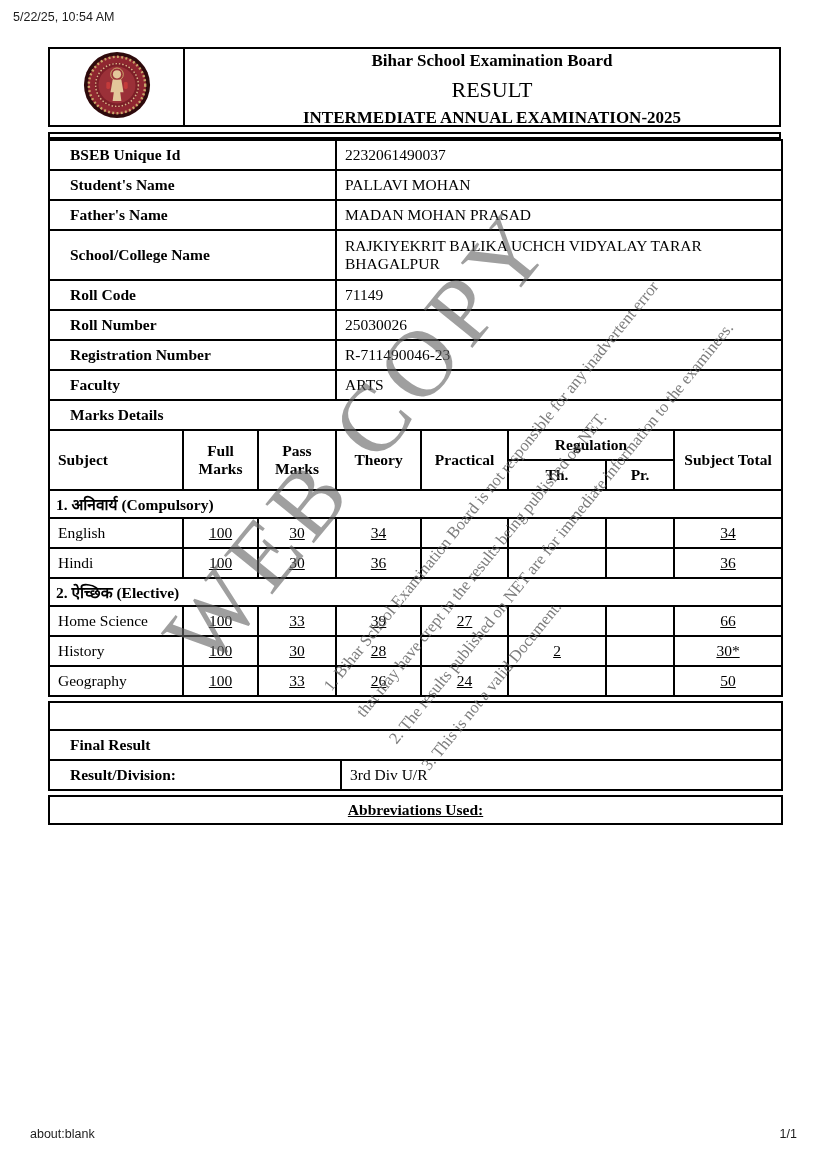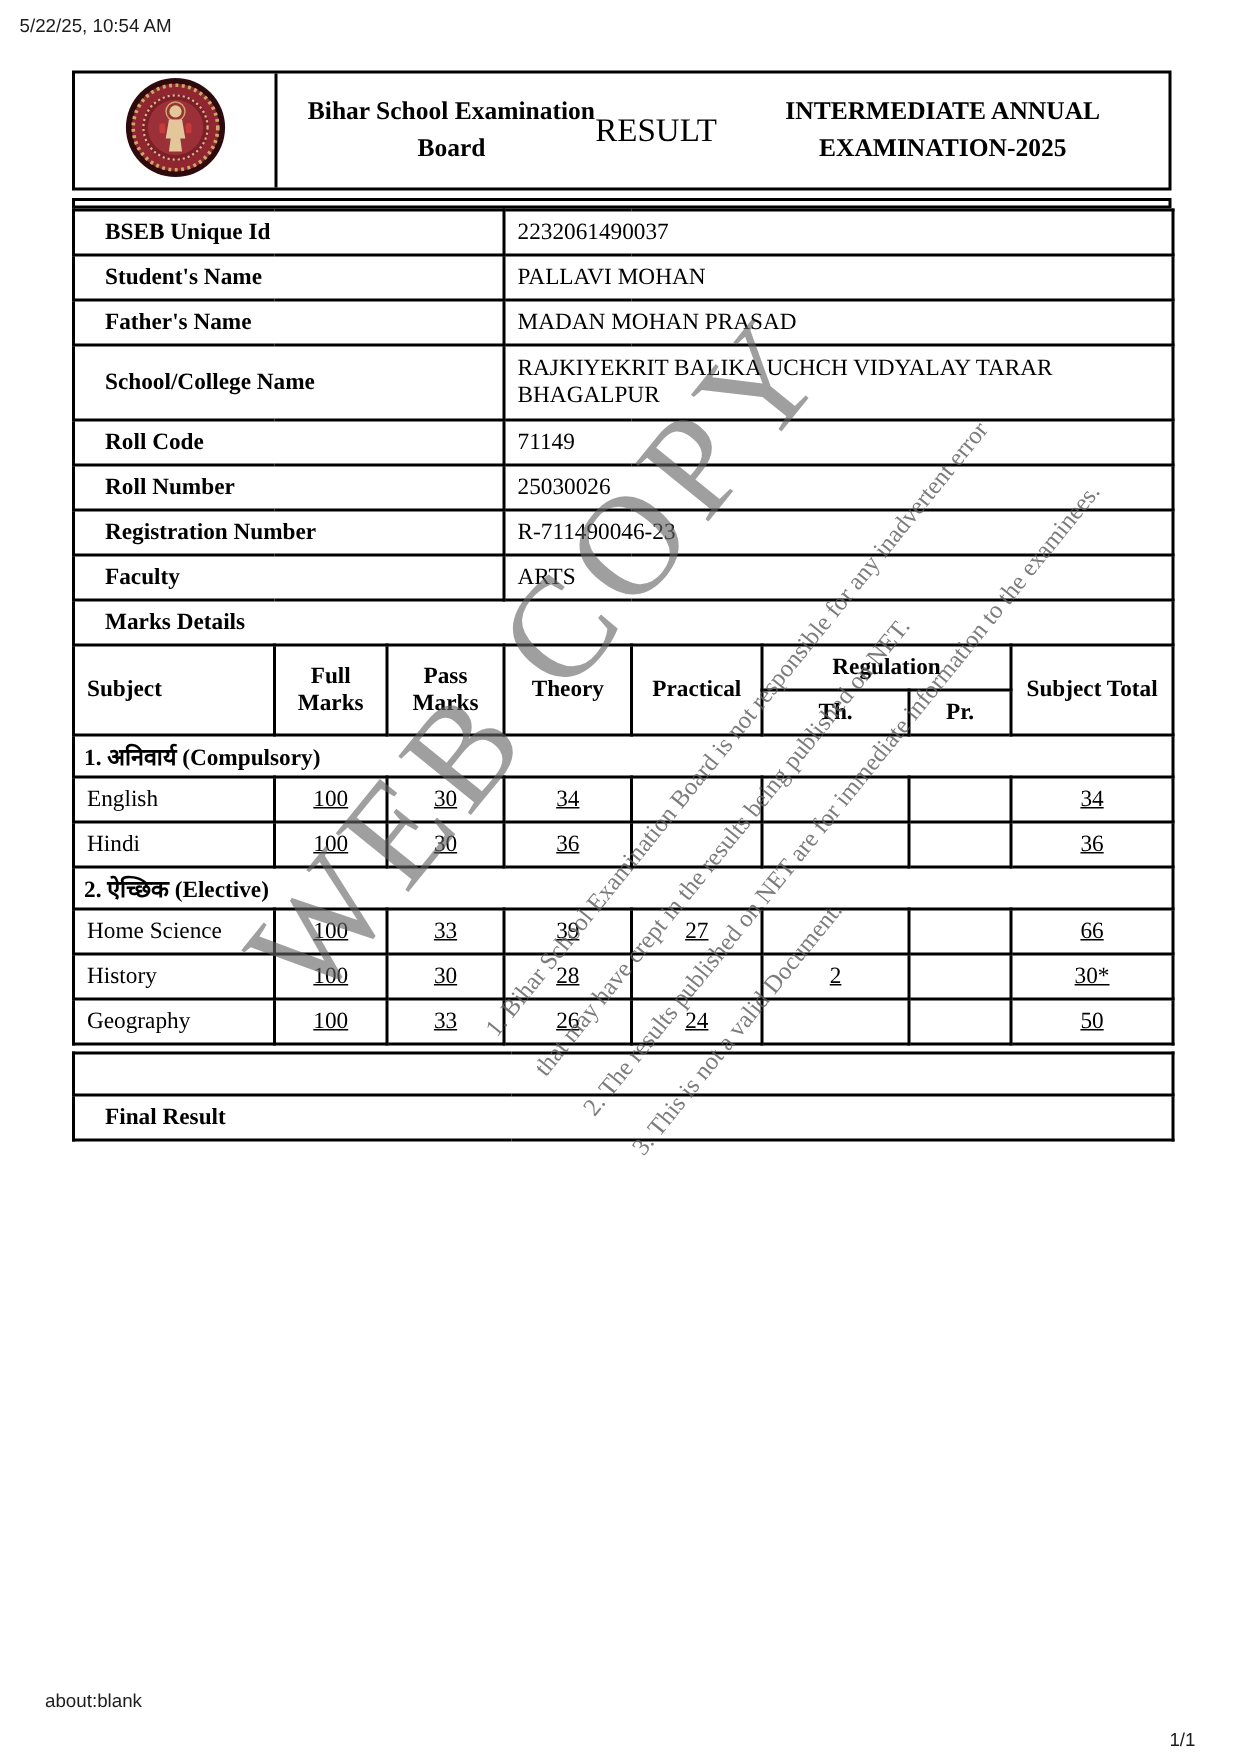--- a/index.html
+++ b/index.html
@@ -3,28 +3,28 @@
 <meta charset="utf-8">
 <style>
   html,body{margin:0;padding:0;}
   body{
     width:827px;height:1169px;background:#ffffff;position:relative;
     overflow:hidden;font-family:"Liberation Serif","DejaVu Serif",serif;color:#000;
   }
   
   .chrome-ts{position:absolute;left:13px;top:10px;font:12.5px "Liberation Sans",sans-serif;color:#1c1c1c;}
   .chrome-footer-left{position:absolute;left:30px;top:1127px;font:12.5px "Liberation Sans",sans-serif;color:#1c1c1c;}
-  .chrome-footer-right{position:absolute;right:30px;top:1127px;font:12.5px "Liberation Sans",sans-serif;color:#1c1c1c;margin-top:26px;}
+  .chrome-footer-right{position:absolute;right:30px;top:1127px;font:12.5px "Liberation Sans",sans-serif;color:#1c1c1c;}
 
   .doc{position:absolute;left:48px;top:47px;width:733px;}
 
   
   .hdr{display:flex;border:2px solid #000;height:80px;box-sizing:border-box;}
   .hdr .logo-cell{width:135px;border-right:2px solid #000;display:flex;align-items:center;justify-content:center;box-sizing:border-box;}
-  .hdr .title-cell{flex:1;display:flex;align-items:center;justify-content:space-between;text-align:center;line-height:1.45;margin-left:20px;}
+  .hdr .title-cell{flex:1;display:flex;flex-direction:column;align-items:center;justify-content:space-between;text-align:center;line-height:1.45;margin-left:20px;}
   .t1{font-size:17px;font-weight:bold;}
   .t2{font-size:22px;font-weight:normal;}
   .t3{font-size:17px;font-weight:bold;font-family:Liberation Serif, serif;}
 
   .strip{height:3px;border:2px solid #000;margin-top:5px;box-sizing:content-box;}
 
   table{border-collapse:collapse;table-layout:fixed;width:733px;}
   td,th{border:2px solid #000;padding:3px 8px;font-size:15.5px;vertical-align:middle;
         font-family:"Liberation Serif","DejaVu Sans",serif;overflow:hidden;}
   .lbl{font-weight:bold;padding-left:20px;}
@@ -214,33 +214,40 @@
         <col style="width:292px">
         <col style="width:441px">
       </colgroup>
     <tbody>
         <tr class="empty-row">
       <td colspan="2"></td>
     </tr>
     <tr>
       <td class="lbl h30" colspan="2">Final Result</td>
     </tr>
+    <tr>
+      <td class="lbl h30">Result/Division:</td>
+      <td class="val">3rd Div U/R</td>
+    </tr>
   </tbody>
     </table>
 
   <table class="gap4">
     <colgroup>
       <col style="width:137px">
         <col style="width:155px">
         <col style="width:173px">
       <col style="width:97px">
         <col style="width:70px">
         <col style="width:101px">
     </colgroup>
     <tbody>
+        <tr class="abbr-title">
+      <td colspan="6">Abbreviations Used:</td>
+    </tr>
   </tbody>
     </table>
 
 </div>
 
 <div class="wm-big">WEB COPY</div>
 <div class="wm-lines">
   <div>1. Bihar School Examination Board is not responsible for any inadvertent error</div>
   <div>that may have crept in the results being published on NET.</div>
   <div>2. The results published on NET are for immediate information to the examinees.</div>

